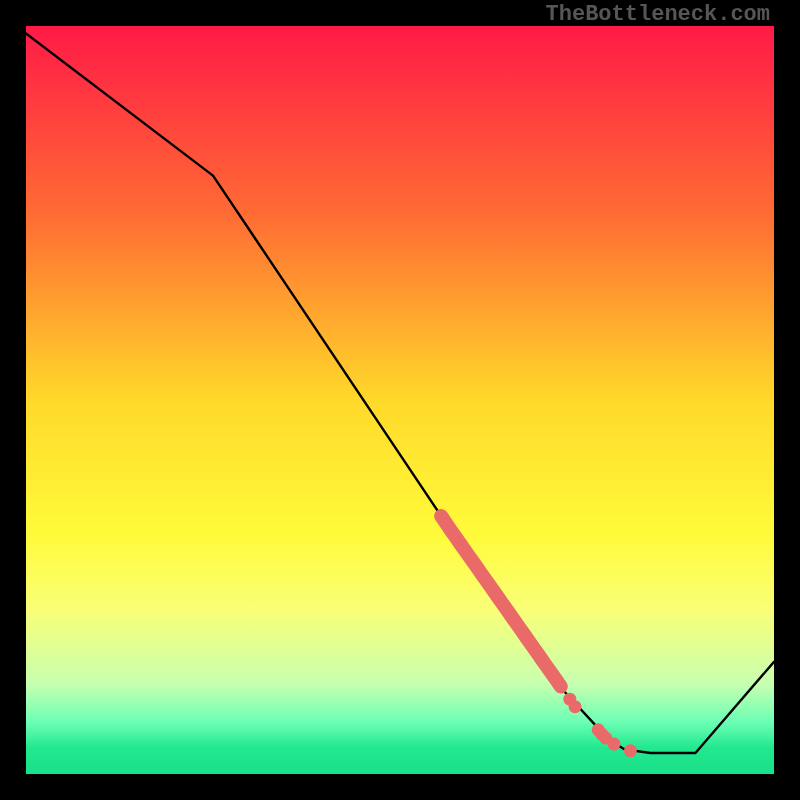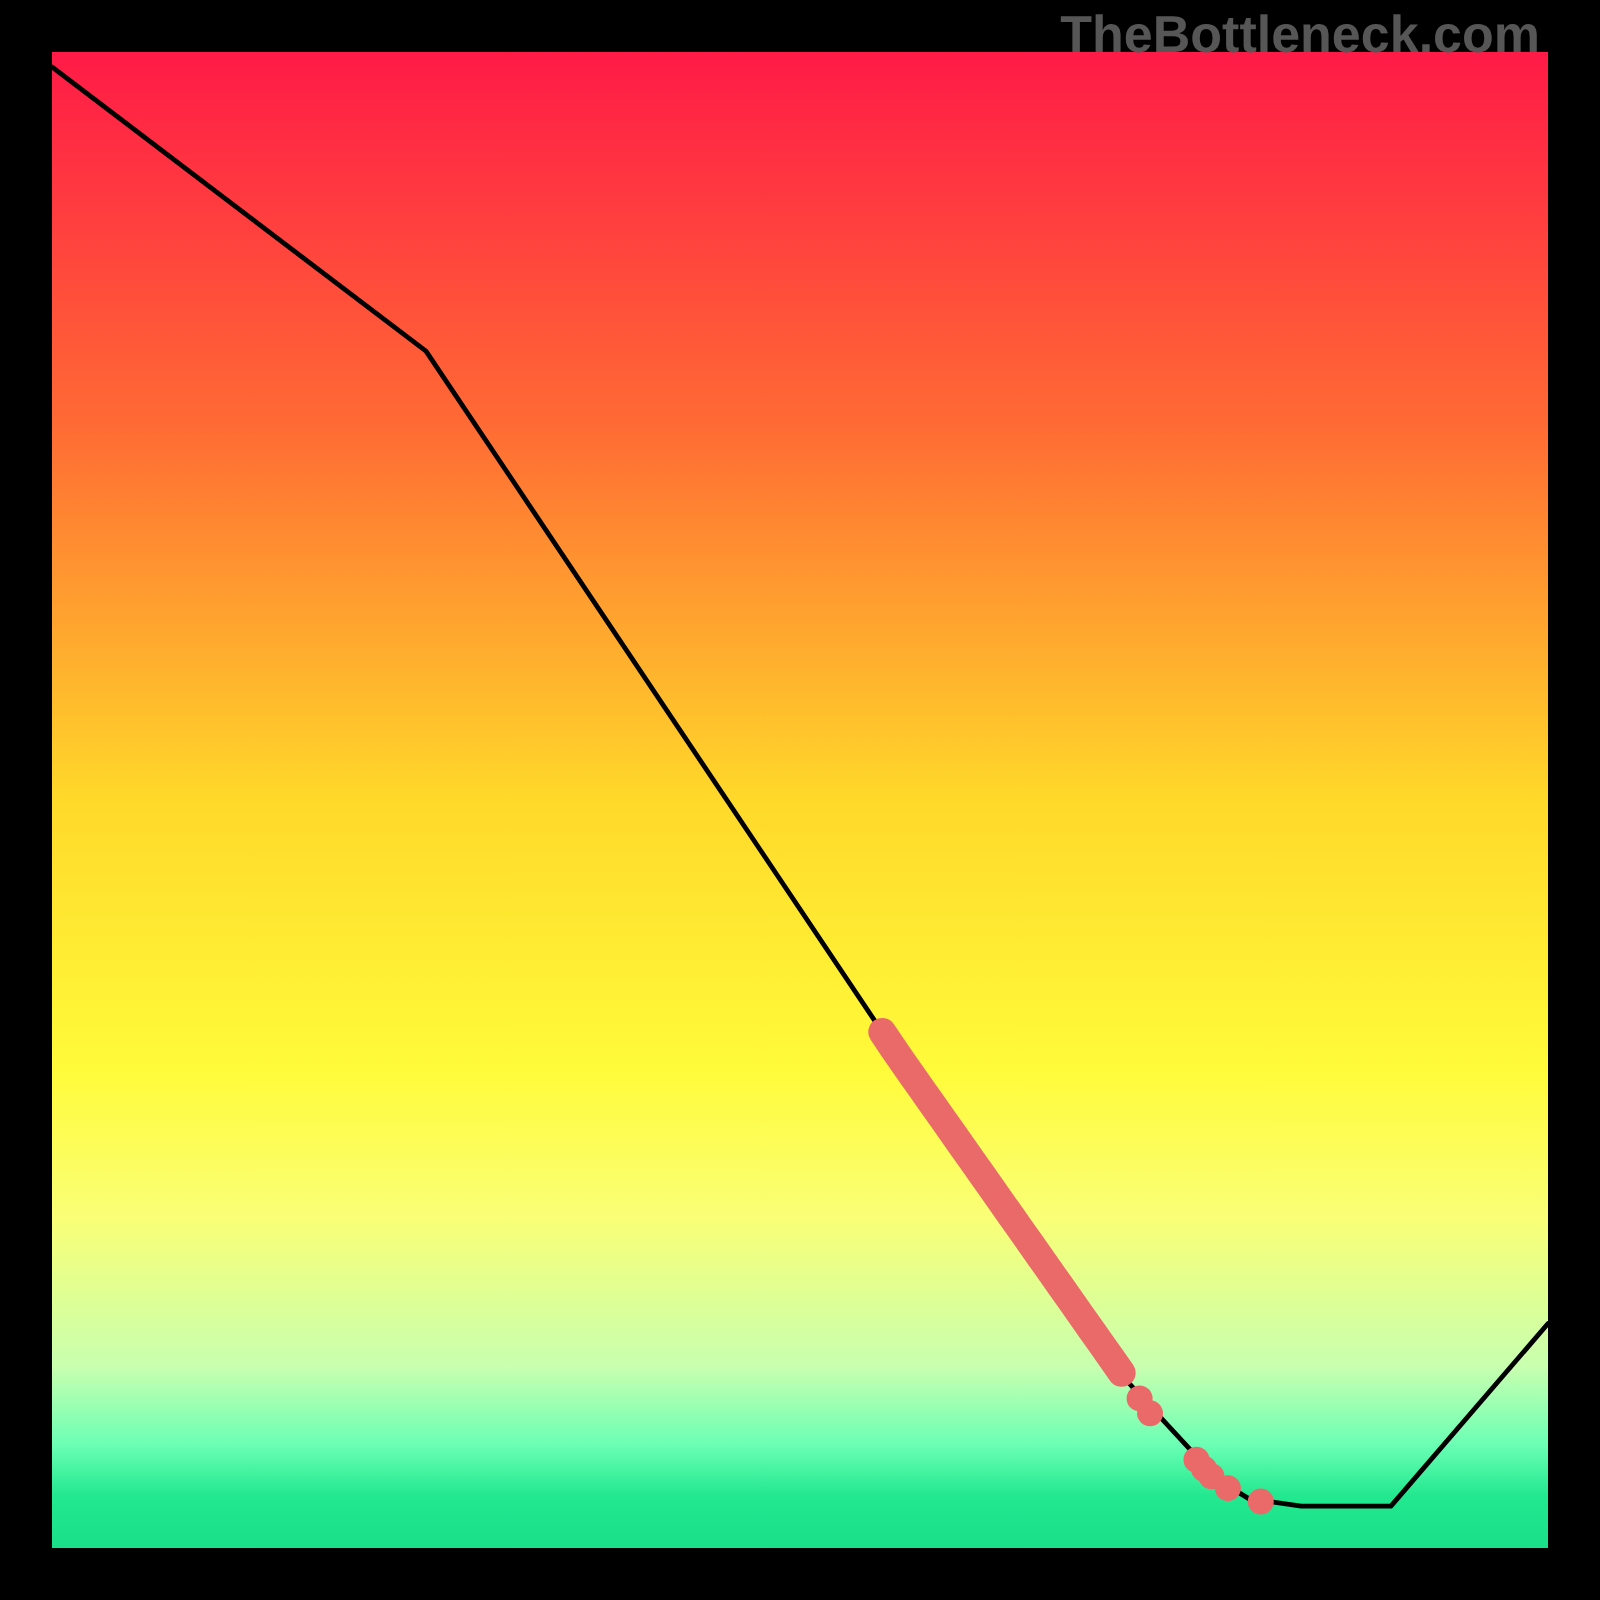--- a/index.html
+++ b/index.html
@@ -15,23 +15,23 @@
     left: 26px;
     top: 26px;
     width: 748px;
     height: 748px;
   }
   .watermark {
     position: absolute;
     right: 30px;
     top: 2px;
     color: #565656;
-    font-family: Liberation Sans, sans-serif;
+    font-family: Liberation Mono, monospace;
     font-weight: bold;
-    font-size: 26px;
+    font-size: 22px;
     letter-spacing: 0px;
   }
   svg {
     display: block;
   }
 </style>
 </head>
 <body>
 
 <div class="plot-area">

